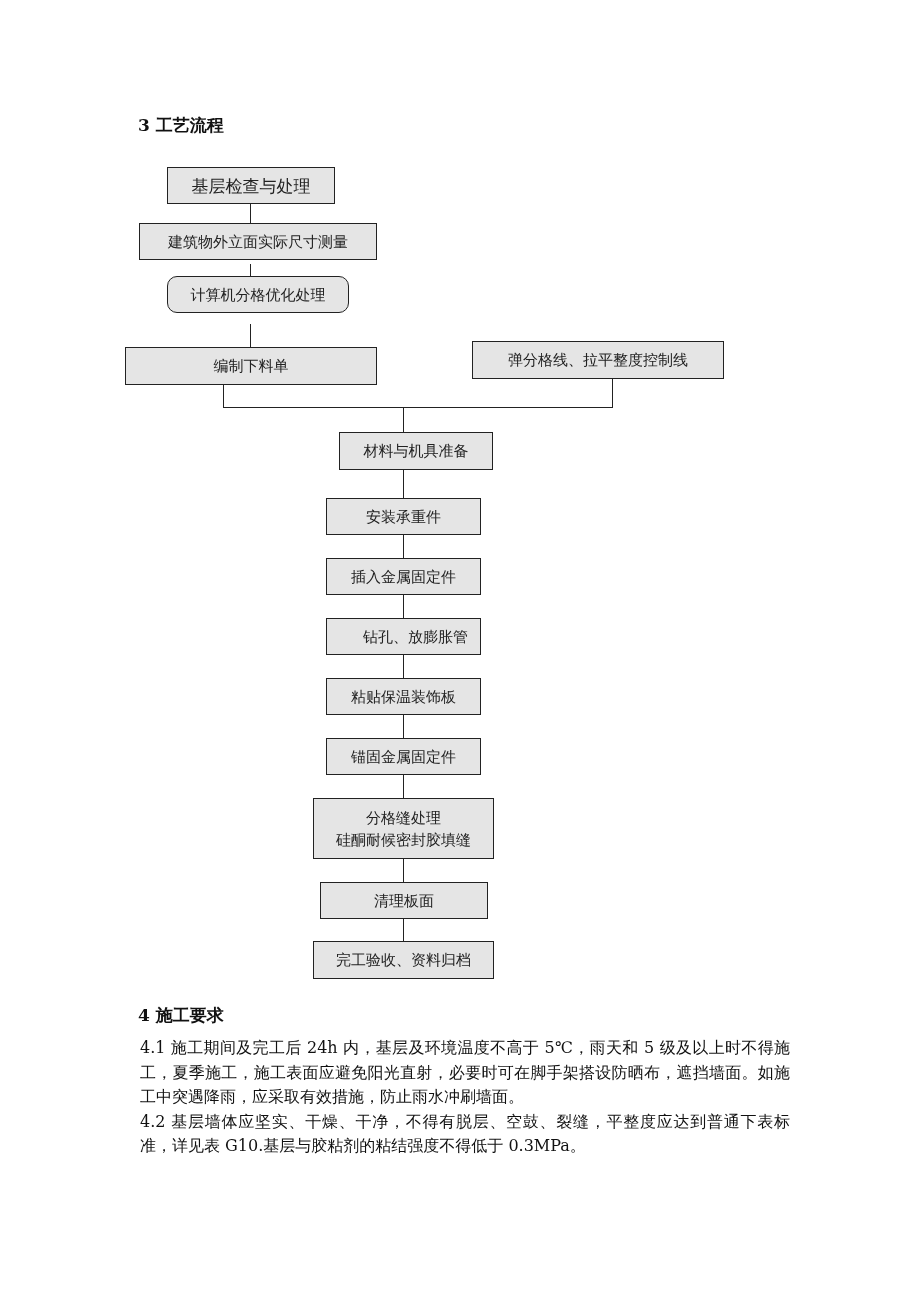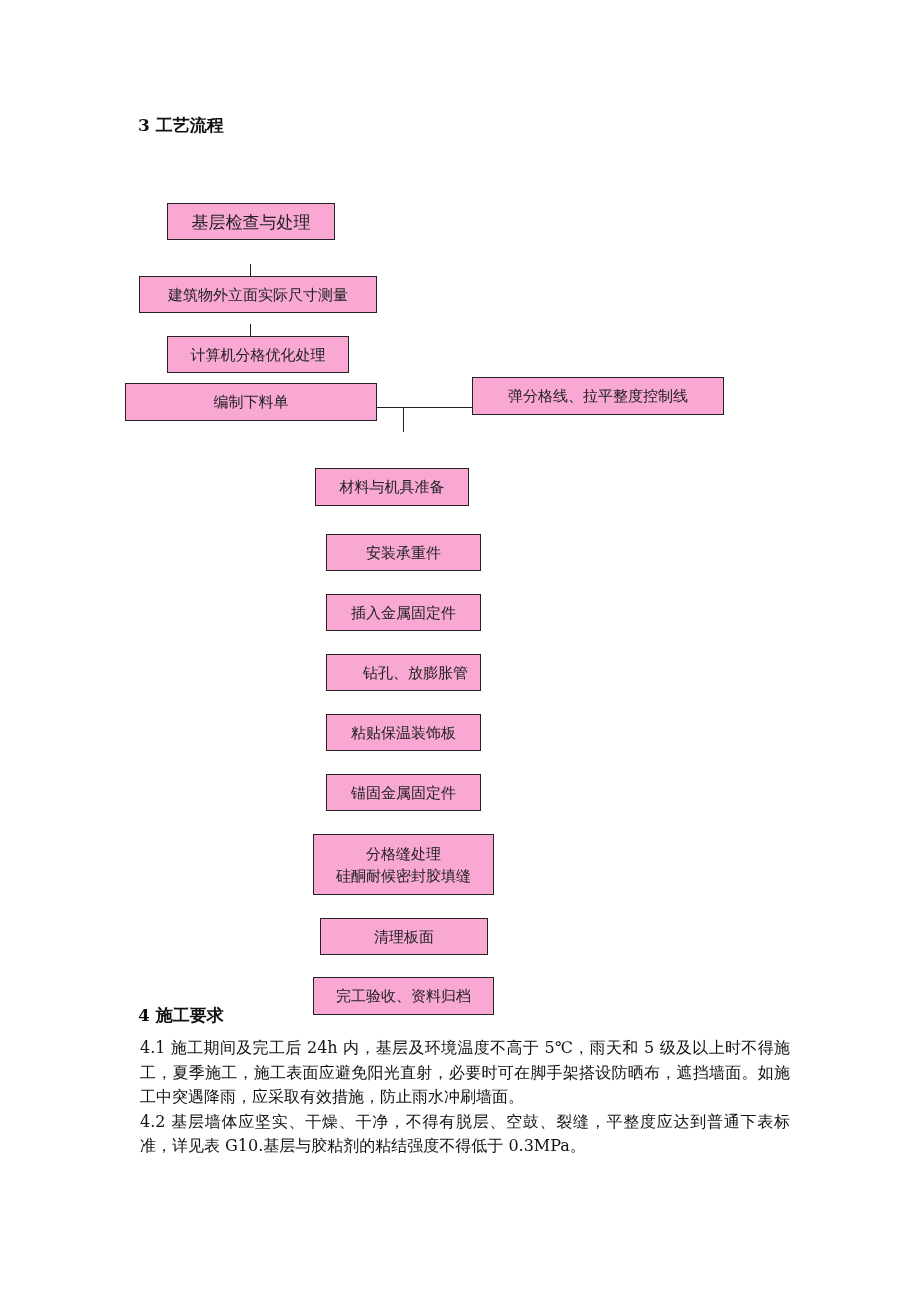--- a/index.html
+++ b/index.html
@@ -1,24 +1,24 @@
 <!DOCTYPE html>
 <html><head>
 <meta charset="utf-8">
 <style>
   html, body { margin: 0; padding: 0; background: #ffffff; }
   body { width: 920px; height: 1302px; position: relative; overflow: hidden;
          font-family: "DejaVu Serif", "Liberation Serif", serif; color: #111; }
   .page { position: absolute; left: 0; top: 0; width: 920px; height: 1302px; }
   .heading { position: absolute; font-weight: bold; font-size: 17px; line-height: 20px; white-space: nowrap;
              font-family: "DejaVu Serif", "Liberation Serif", serif; }
-  .box { position: absolute; box-sizing: border-box; border: 1px solid #222; background: #f9a8d4;
+  .box { position: absolute; box-sizing: border-box; border: 1px solid #222; background: #e5e5e5;
          display: flex; flex-direction: column; align-items: center; justify-content: center;
          font-size: 15px; line-height: 22px; white-space: nowrap; color: #222;
-         font-family: "DejaVu Sans", "Liberation Sans", sans-serif; margin-top: 36px; }
+         font-family: "DejaVu Sans", "Liberation Sans", sans-serif; }
   .box.big { font-size: 17px; }
   .line { position: absolute; background: #222; }
   .vline { width: 1px; }
   .hline { height: 1px; }
   .para { position: absolute; left: 140px; width: 650px; font-size: 16px; line-height: 24.5px;
           font-family: "DejaVu Serif", "Liberation Serif", serif; color: #111; margin-top: 8px; }
   .para p { margin: 0; text-align: justify; }
 </style>
 </head>
 <body>
@@ -41,33 +41,33 @@
     <div class="line vline" style="left:403px; top:594px; height:24px;"></div>
     <div class="line vline" style="left:403px; top:654px; height:24px;"></div>
     <div class="line vline" style="left:403px; top:714px; height:24px;"></div>
     <div class="line vline" style="left:403px; top:774px; height:24px;"></div>
     <div class="line vline" style="left:403px; top:858px; height:24px;"></div>
     <div class="line vline" style="left:403px; top:918px; height:23px;"></div>
 
     <div class="box big" style="left:167px; top:167px; width:168px; height:37px;">
       <span>基层检查与处理</span>
     </div>
-    <div class="box" style="left:139px; top:240px; width:238px; height:37px;">
+    <div class="box" style="left:139px; top:223px; width:238px; height:37px;">
       <span>建筑物外立面实际尺寸测量</span>
     </div>
-    <div class="box" style="left:167px; top:300px; width:182px; height:37px;">
+    <div class="box" style="left:167px; top:276px; width:182px; height:37px;border-radius:10px;">
       <span>计算机分格优化处理</span>
     </div>
     <div class="box" style="left:125px; top:347px; width:252px; height:38px;text-align:center;">
       <span>编制下料单</span>
     </div>
     <div class="box" style="left:472px; top:341px; width:252px; height:38px;">
       <span>弹分格线、拉平整度控制线</span>
     </div>
-    <div class="box" style="left:315px; top:432px; width:154px; height:38px;">
+    <div class="box" style="left:339px; top:432px; width:154px; height:38px;">
       <span>材料与机具准备</span>
     </div>
     <div class="box" style="left:326px; top:498px; width:155px; height:37px;">
       <span>安装承重件</span>
     </div>
     <div class="box" style="left:326px; top:558px; width:155px; height:37px;">
       <span>插入金属固定件</span>
     </div>
     <div class="box" style="left:326px; top:618px; width:155px; height:37px;padding-left:24px;">
       <span>钻孔、放膨胀管</span>

